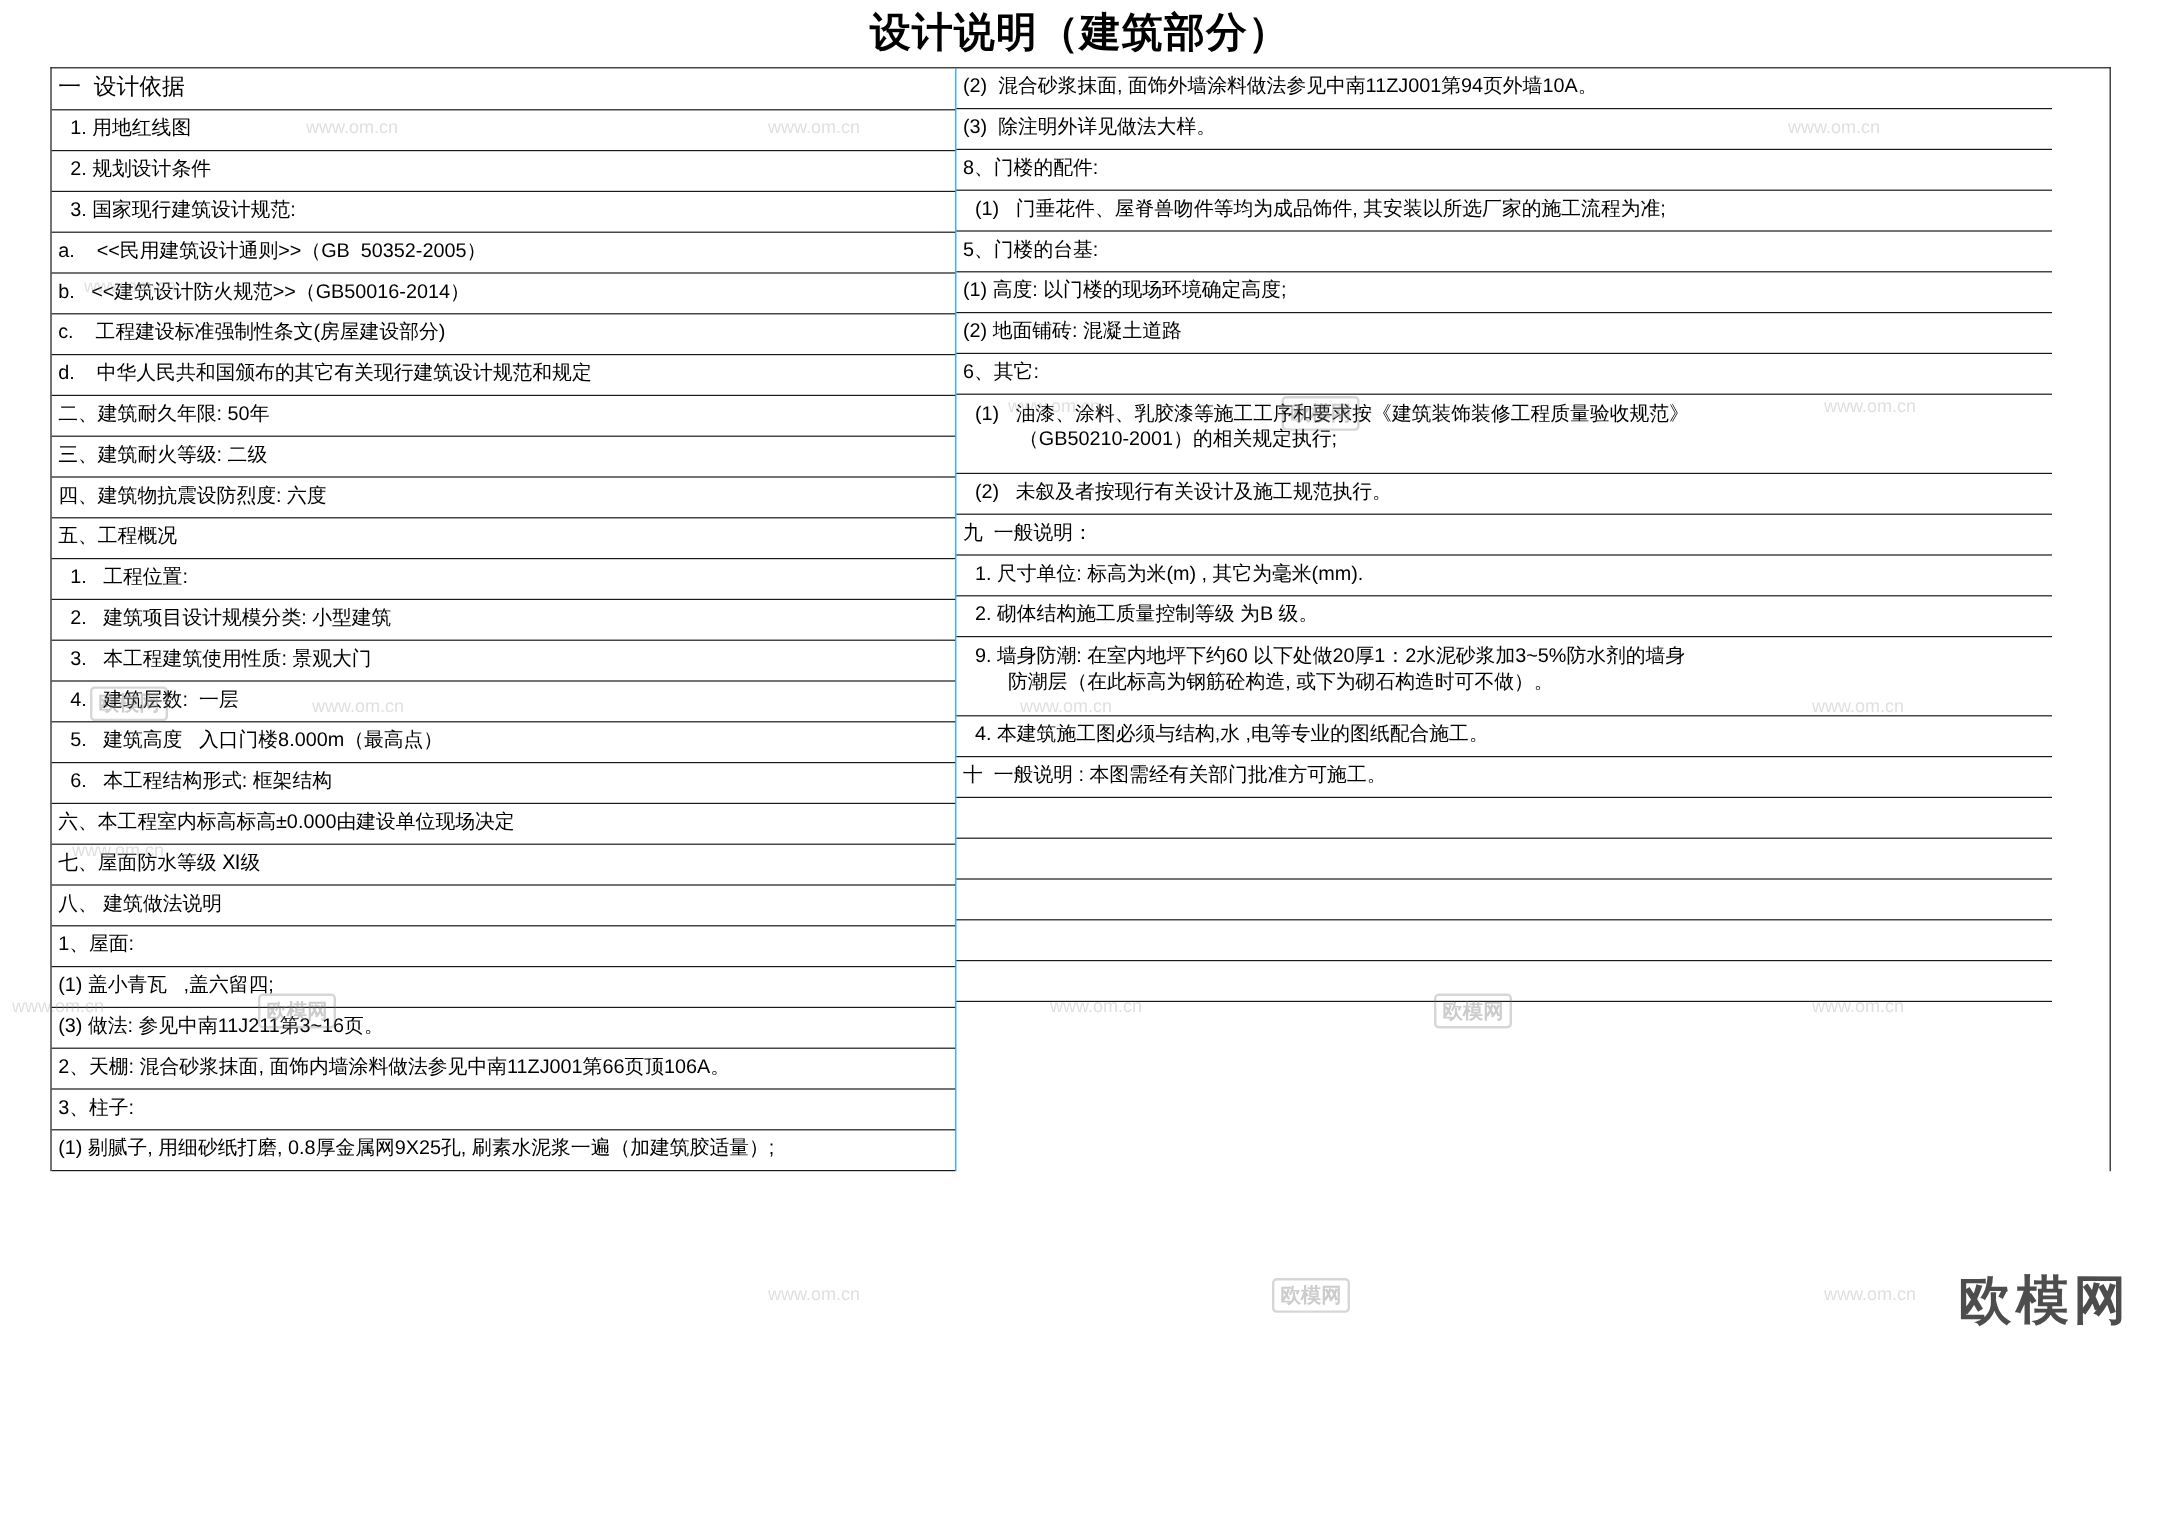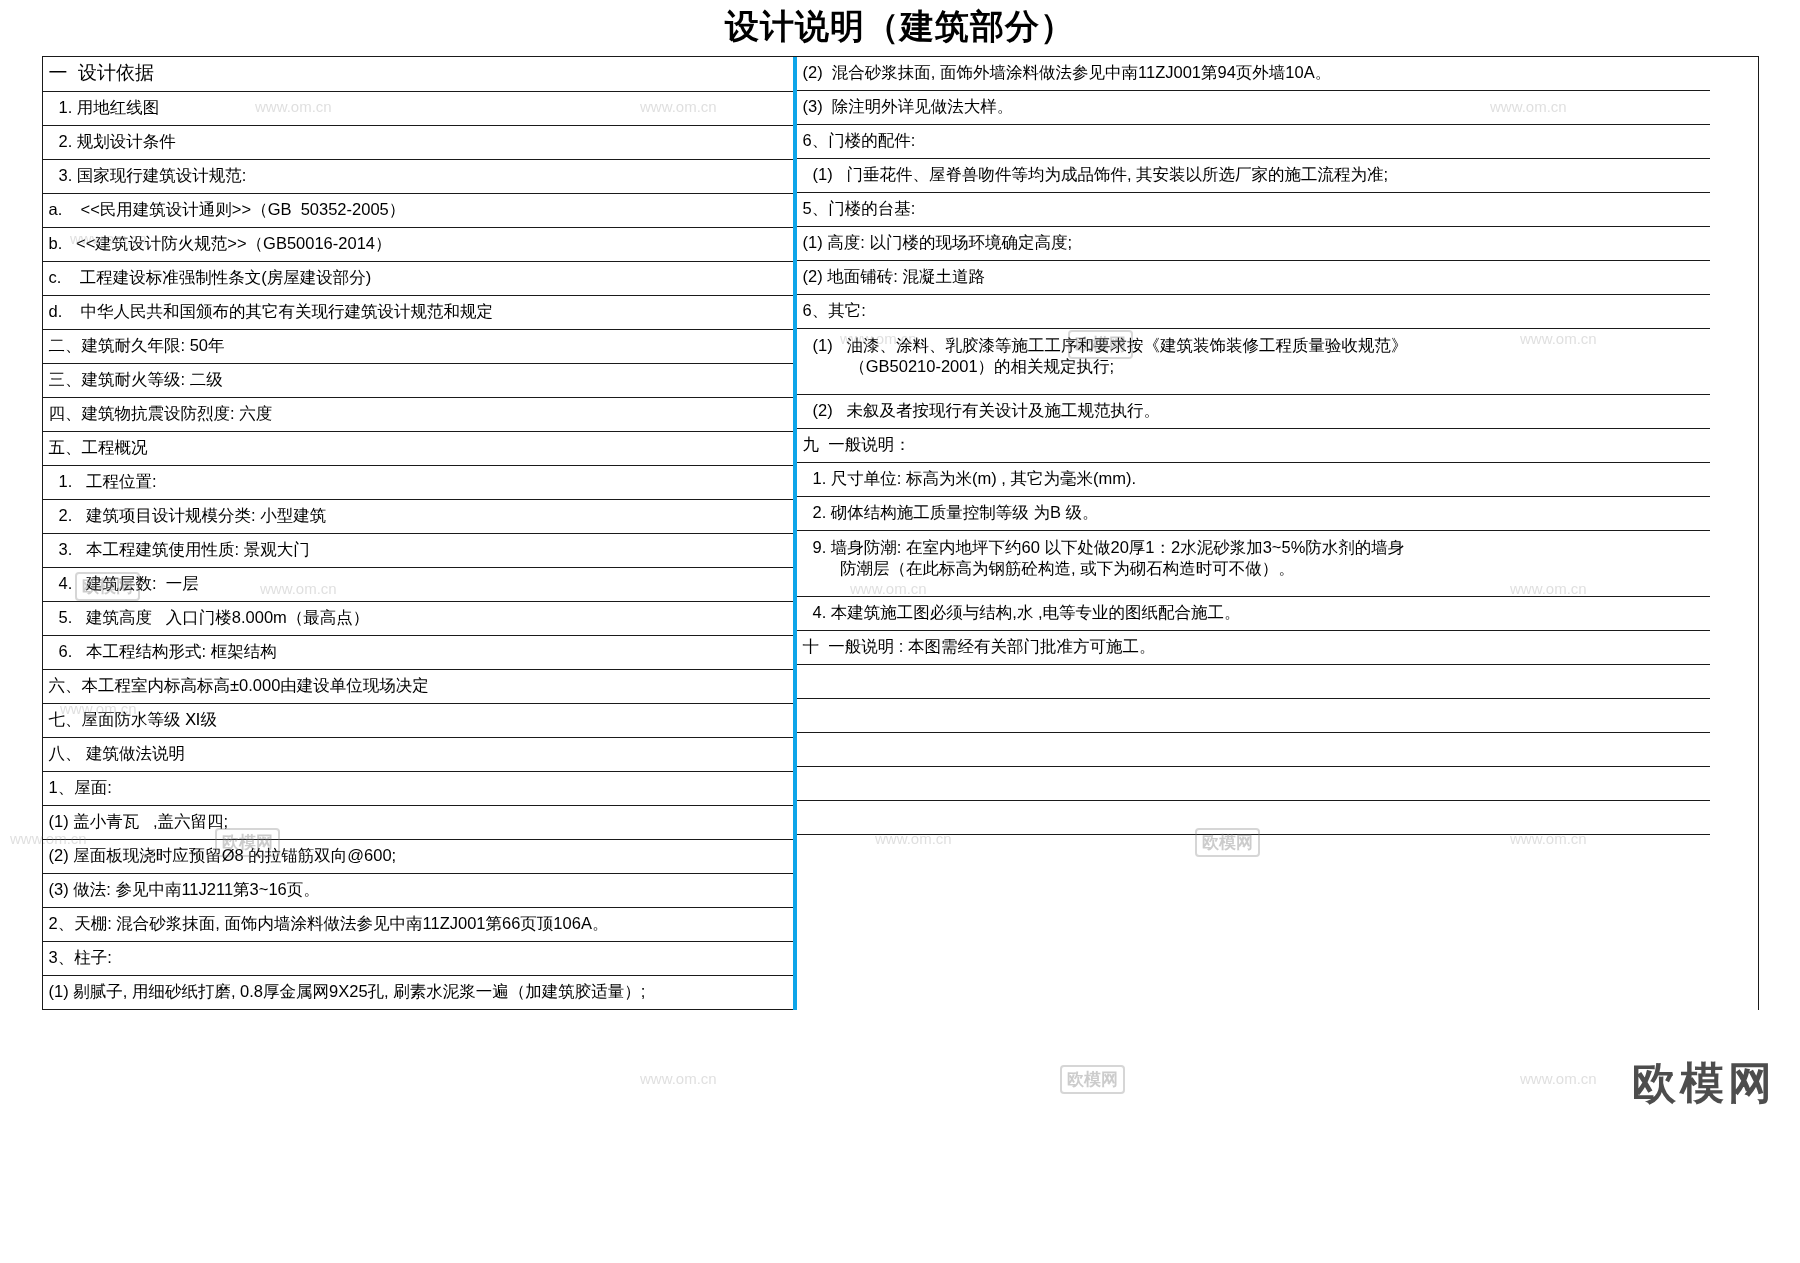--- a/index.html
+++ b/index.html
@@ -34,21 +34,21 @@
     border-right: 1px solid #1a1a1a;
     display: flex;
   }
   .col {
     box-sizing: border-box;
     display: flex;
     flex-direction: column;
   }
   .col-left {
     width: 754px;
-    border-right: 4px solid #0ea5e9;
+    border-right: 1px solid #0ea5e9;
   }
   .col-right {
     width: 913px;
   }
   .row {
     box-sizing: border-box;
     border-bottom: 1px solid #1a1a1a;
     padding: 4px 6px 5px 6px;
     font-size: 16.5px;
     line-height: 1.3;
@@ -126,30 +126,29 @@
       <div class="row i1">2.   建筑项目设计规模分类: 小型建筑</div>
       <div class="row i1">3.   本工程建筑使用性质: 景观大门</div>
       <div class="row i1">4.   建筑层数:  一层</div>
       <div class="row i1">5.   建筑高度   入口门楼8.000m（最高点）</div>
       <div class="row i1">6.   本工程结构形式: 框架结构</div>
       <div class="row">六、本工程室内标高标高±0.000由建设单位现场决定</div>
       <div class="row">七、屋面防水等级 Ⅺ级</div>
       <div class="row">八、 建筑做法说明</div>
       <div class="row">1、屋面:</div>
       <div class="row">(1) 盖小青瓦   ,盖六留四;</div>
-      <div class="row">(2) 屋面板现浇时应预留Ø8 的拉锚筋双向@600;</div>
       <div class="row">(3) 做法: 参见中南11J211第3~16页。</div>
       <div class="row">2、天棚: 混合砂浆抹面, 面饰内墙涂料做法参见中南11ZJ001第66页顶106A。</div>
       <div class="row">3、柱子:</div>
       <div class="row">(1) 剔腻子, 用细砂纸打磨, 0.8厚金属网9X25孔, 刷素水泥浆一遍（加建筑胶适量）;</div>
     </div>
   <div class="col col-right">
       <div class="row">(2)  混合砂浆抹面, 面饰外墙涂料做法参见中南11ZJ001第94页外墙10A。</div>
       <div class="row">(3)  除注明外详见做法大样。</div>
-      <div class="row">6、门楼的配件:</div>
+      <div class="row">8、门楼的配件:</div>
       <div class="row i1">(1)   门垂花件、屋脊兽吻件等均为成品饰件, 其安装以所选厂家的施工流程为准;</div>
       <div class="row">5、门楼的台基:</div>
       <div class="row">(1) 高度: 以门楼的现场环境确定高度;</div>
       <div class="row">(2) 地面铺砖: 混凝土道路</div>
       <div class="row">6、其它:</div>
       <div class="row i1 tall">(1)   油漆、涂料、乳胶漆等施工工序和要求按《建筑装饰装修工程质量验收规范》
         （GB50210-2001）的相关规定执行;</div>
       <div class="row i1">(2)   未叙及者按现行有关设计及施工规范执行。</div>
       <div class="row">九  一般说明：</div>
       <div class="row i1">1. 尺寸单位: 标高为米(m) , 其它为毫米(mm).</div>

